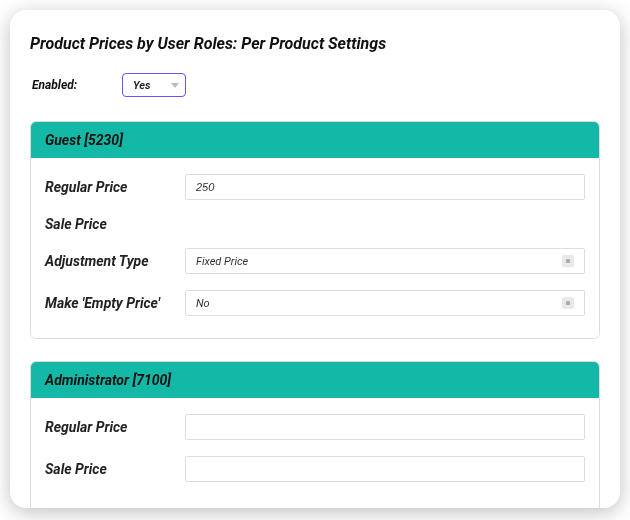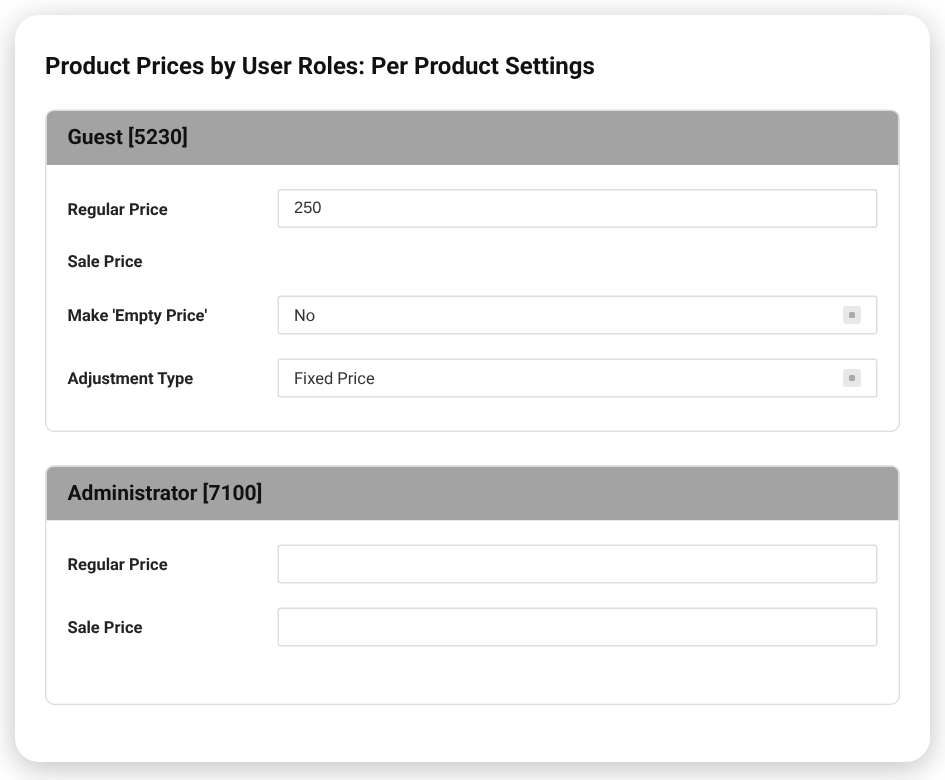--- a/index.html
+++ b/index.html
@@ -1,18 +1,19 @@
 <!DOCTYPE html>
 <html><head>
   <meta charset="utf-8">
   <style>
     * {
       box-sizing: border-box;
       margin: 0;
       padding: 0;
+      font-style: italic;
     }
     body {
       font-family: -apple-system, BlinkMacSystemFont, "Segoe UI", Roboto, sans-serif;
       background: #fff;
       width: 630px;
       height: 520px;
       overflow: hidden;
       position: relative;
     }
     .wrapper {
@@ -65,38 +66,38 @@
       border-right: 4px solid transparent;
       border-top: 5px solid #bbb;
     }
     .role-panel {
       border: 1px solid #ddd;
       border-radius: 6px;
       margin-bottom: 22px;
       overflow: hidden;
     }
     .role-header {
-      background: #a3a3a3;
+      background: #14b8a6;
       padding: 10px 14px;
       font-size: 14px;
       font-weight: 700;
       color: #111;
     }
     .role-body {
       padding: 8px 14px 14px 14px;
       background: #fff;
     }
     .field-row {
       display: flex;
       align-items: center;
       padding: 8px 0;
     }
     .field-label {
       width: 140px;
-      font-size: 11px;
+      font-size: 14px;
       font-weight: 700;
       color: #222;
     }
     .field-input {
       flex: 1;
       height: 26px;
       border: 1px solid #ddd;
       border-radius: 2px;
       padding: 0 10px;
       font-size: 11px;
@@ -133,50 +134,57 @@
       background: #aaa;
       border-radius: 1px;
     }
   </style>
 </head>
 <body>
 
 <div class="wrapper">
   <h1 class="page-title">Product Prices by User Roles: Per Product Settings</h1>
 
+  <div class="enabled-row">
+    <span class="enabled-label">Enabled:</span>
+    <div class="yes-select">
+      <span class="yes-text">Yes</span>
+      <span class="chev"></span>
+    </div>
+  </div>
 
   <div class="role-panel">
     <div class="role-header">Guest [5230]</div>
     <div class="role-body">
 
       <div class="field-row">
         <span class="field-label">Regular Price</span>
         <input class="field-input" value="250" style="">
       </div>
 
       <div class="field-row">
         <span class="field-label">Sale Price</span>
+      </div>
+
+      <div class="field-row">
+        <span class="field-label">Adjustment Type</span>
+        <div class="field-select">
+          <span>Fixed Price</span>
+          <span class="sel-btn"></span>
+        </div>
       </div>
 
       <div class="field-row">
         <span class="field-label">Make 'Empty Price'</span>
         <div class="field-select">
           <span>No</span>
           <span class="sel-btn"></span>
         </div>
       </div>
 
-      <div class="field-row">
-        <span class="field-label">Adjustment Type</span>
-        <div class="field-select">
-          <span>Fixed Price</span>
-          <span class="sel-btn"></span>
-        </div>
-      </div>
-
     </div>
   </div>
 
   <div class="role-panel">
     <div class="role-header">Administrator [7100]</div>
     <div class="role-body">
 
       <div class="field-row">
         <span class="field-label">Regular Price</span>
         <input class="field-input" value="" style="">

